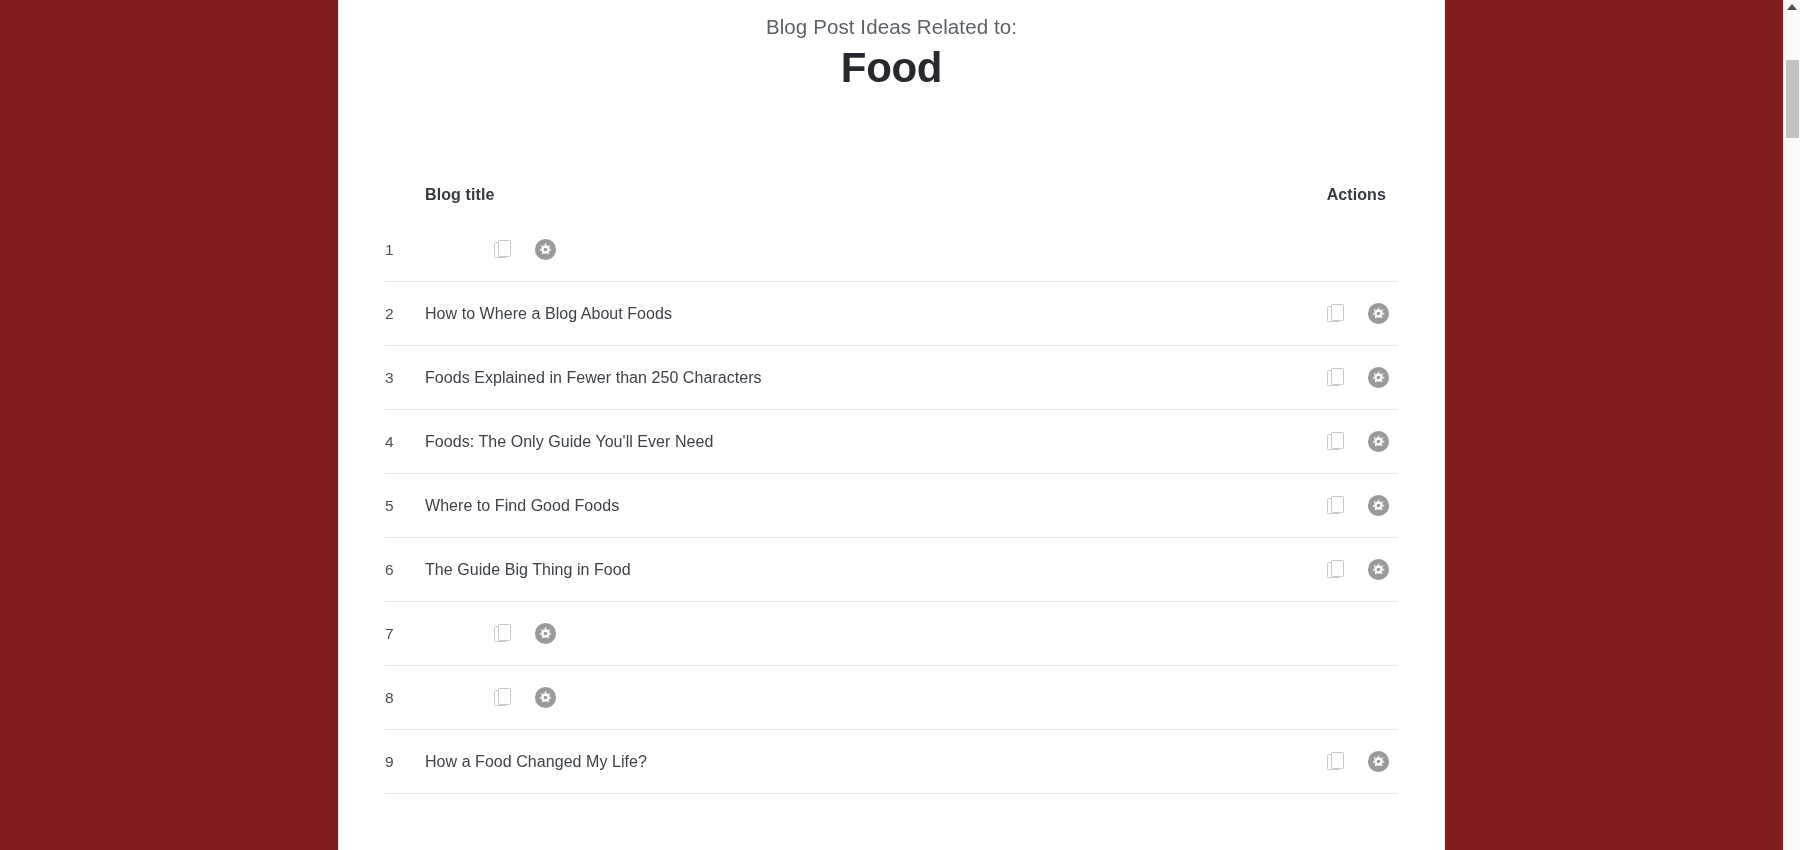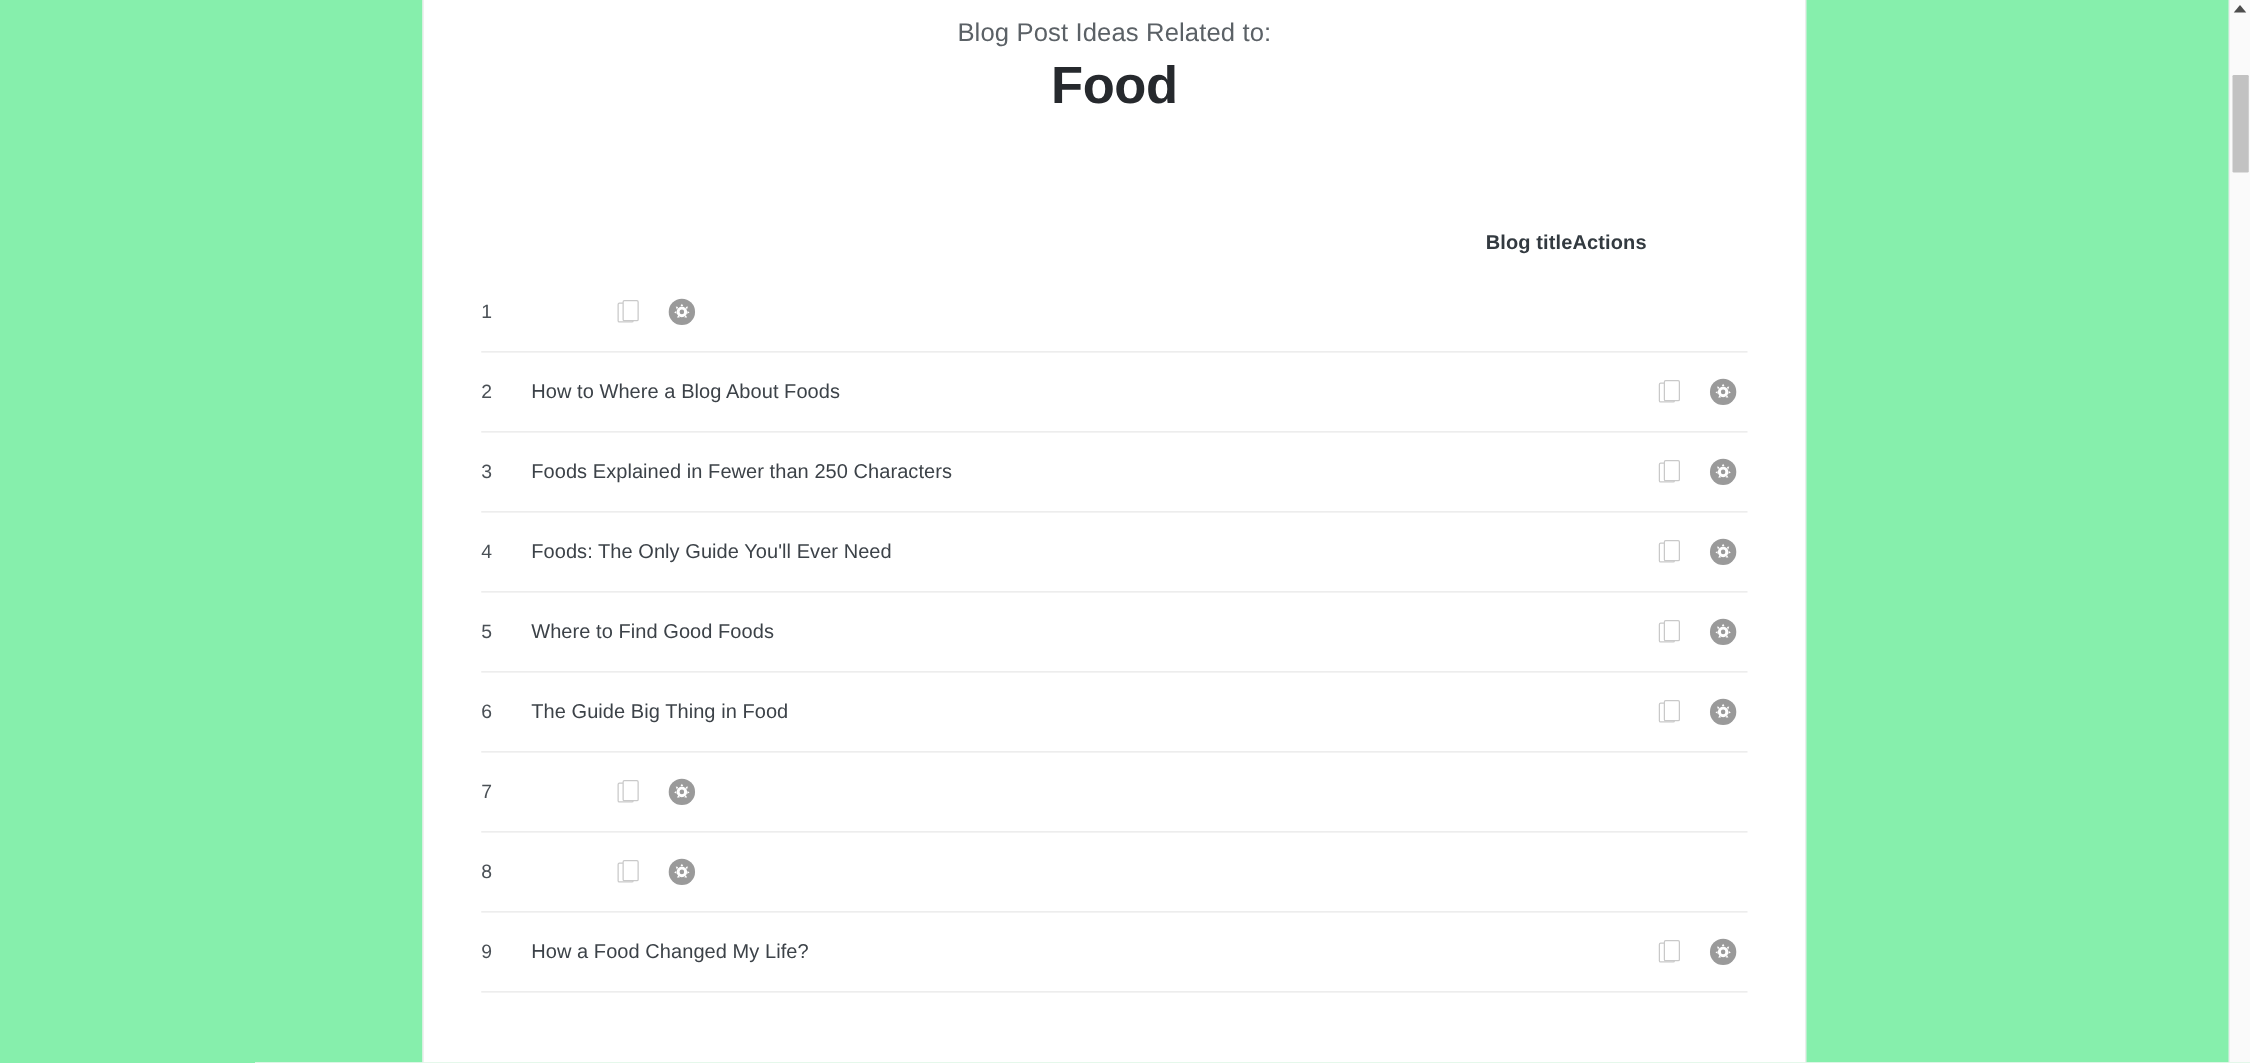--- a/index.html
+++ b/index.html
@@ -13,21 +13,21 @@
   body {
     background: #f4f4f4;
     font-family: "Liberation Sans", sans-serif;
     -webkit-font-smoothing: antialiased;
   }
 
   .viewport {
     position: relative;
     width: 1800px;
     height: 850px;
-    background: #86efac;
+    background: #7f1d1d;
   }
 
   
   .card {
     position: absolute;
     left: 338px;
     top: 0;
     width: 1107px;
     height: 850px;
     background: #ffffff;
@@ -78,26 +78,25 @@
     width: 40px;
     flex: 0 0 40px;
   }
 
   .th-title {
     flex: 1 1 auto;
     font-size: 16px;
     font-weight: 700;
     color: #333a40;
     letter-spacing: 0.1px;
-    text-align: right;
   }
 
   .th-actions {
     flex: 0 0 140px;
-    text-align: left;
+    text-align: right;
     padding-right: 12px;
     font-size: 16px;
     font-weight: 700;
     color: #333a40;
     letter-spacing: 0.1px;
   }
 
   .row {
     display: flex;
     align-items: center;

